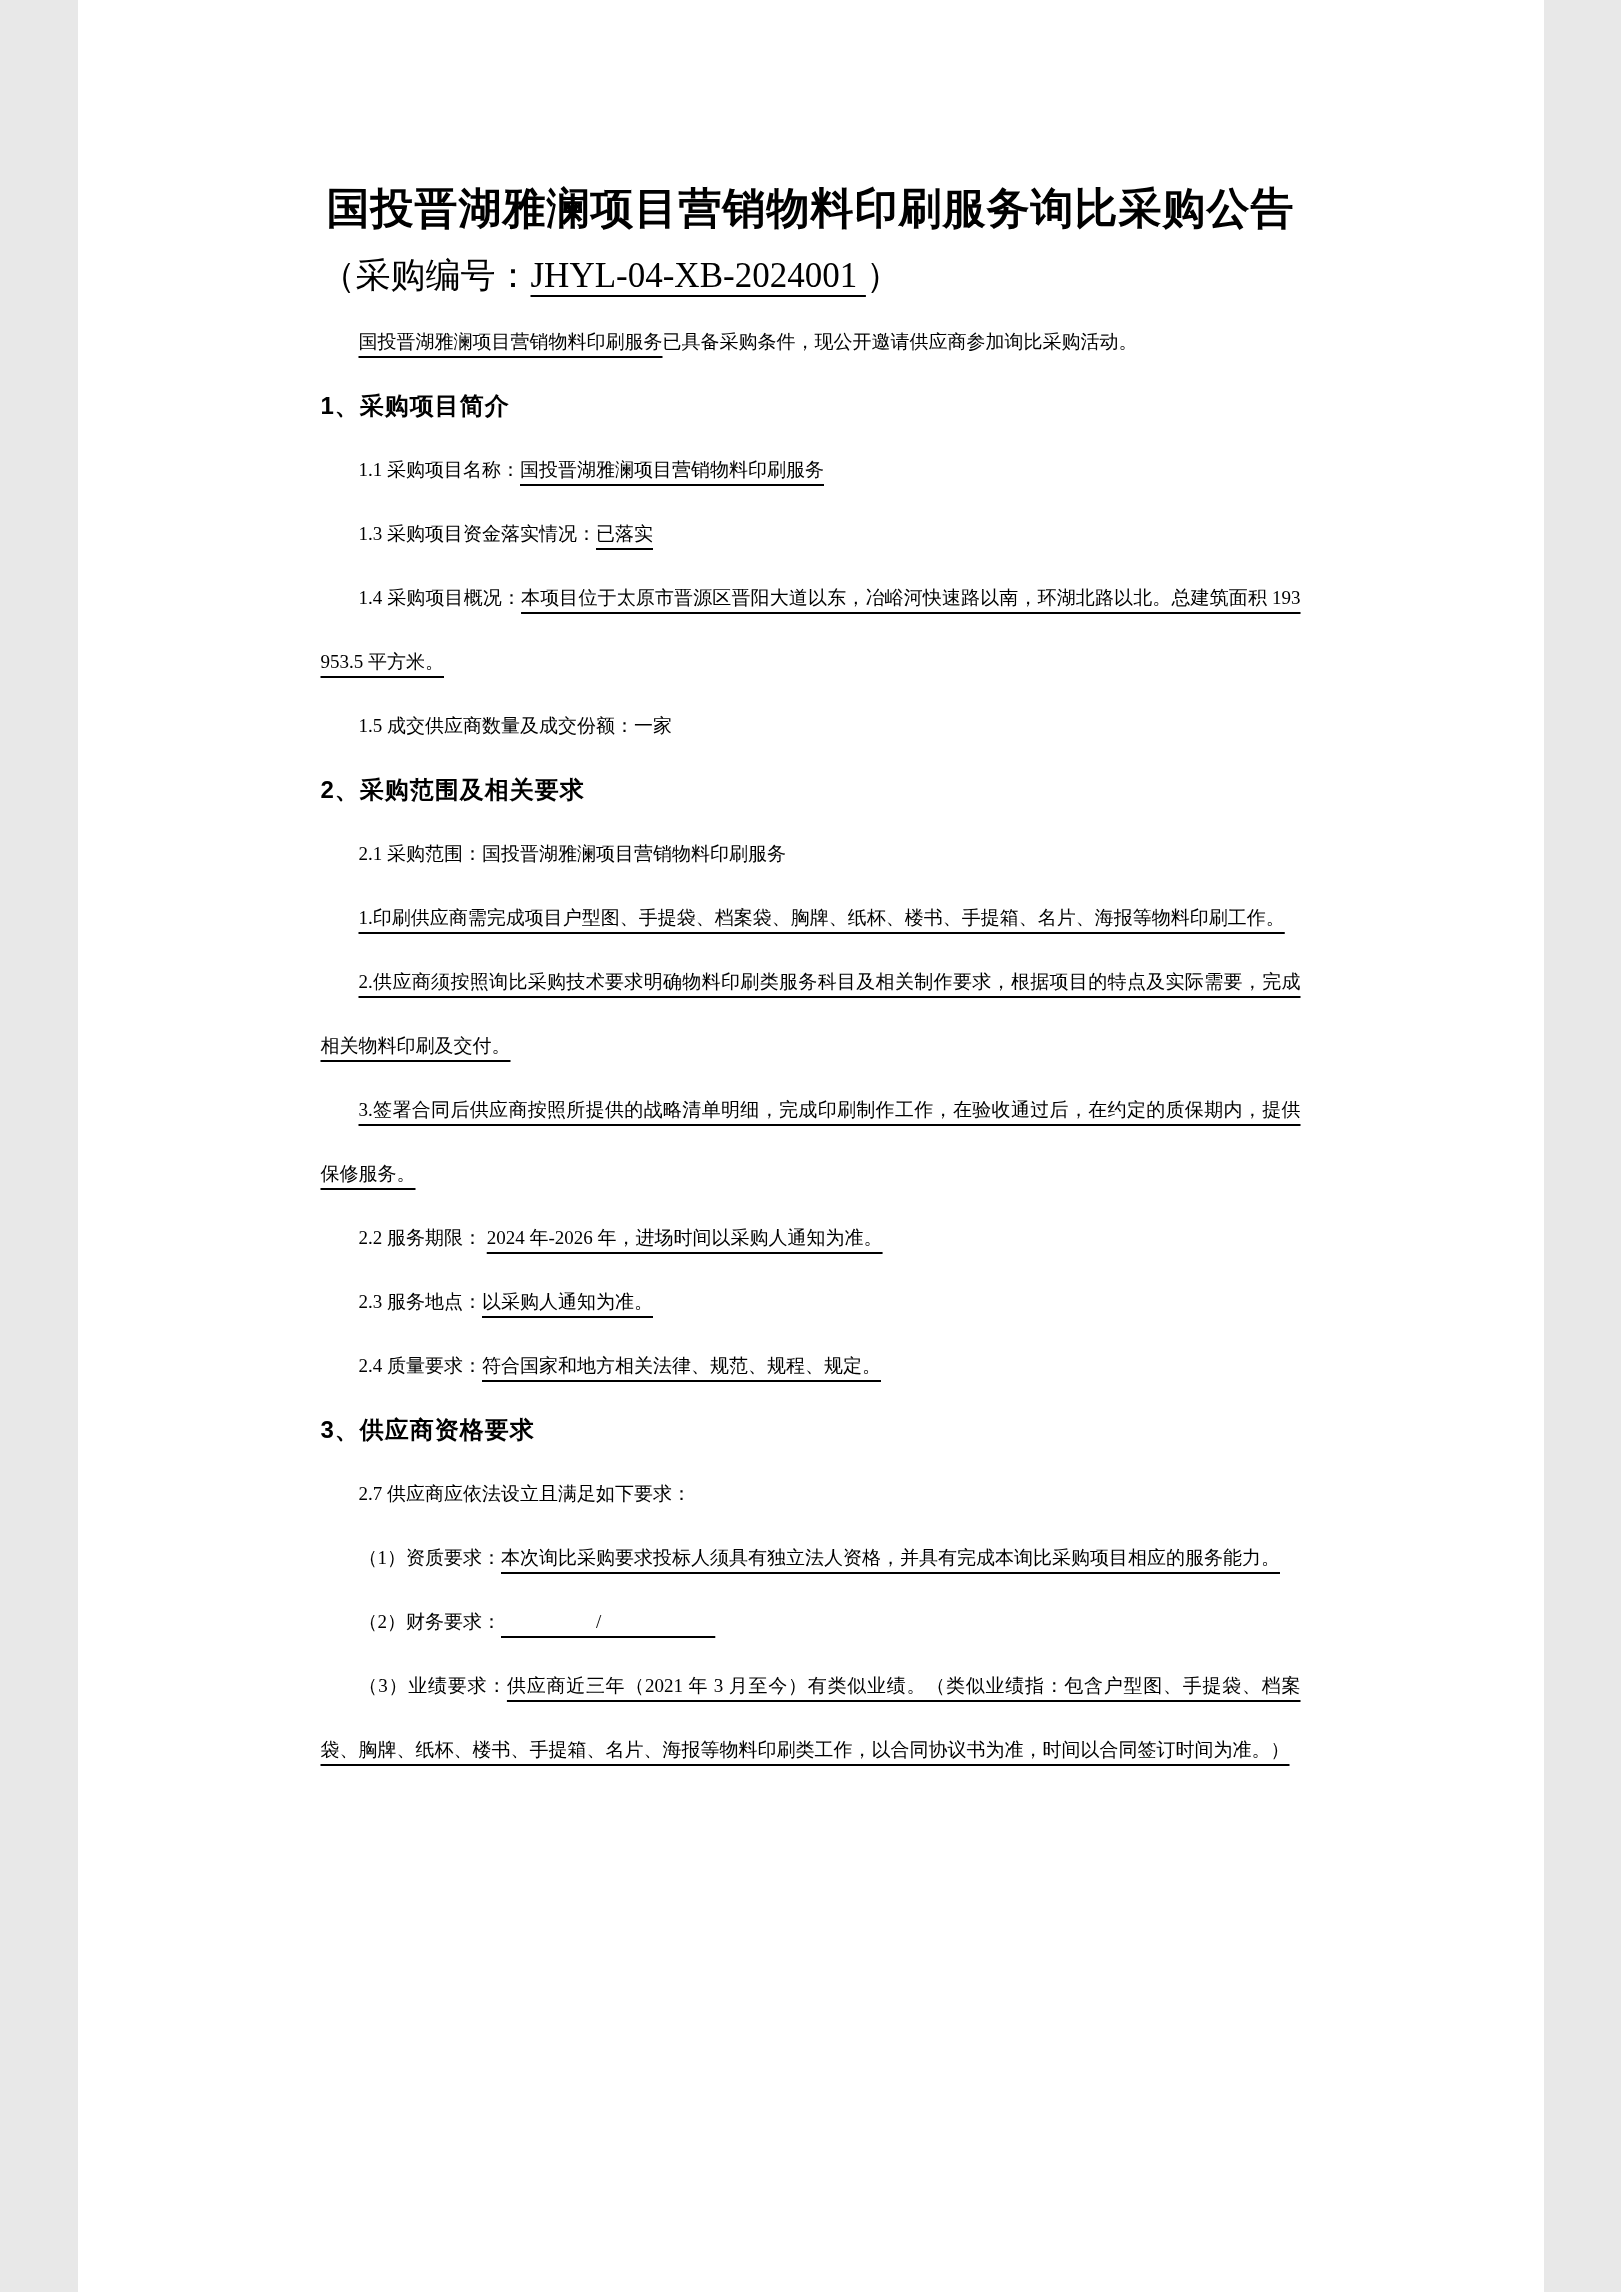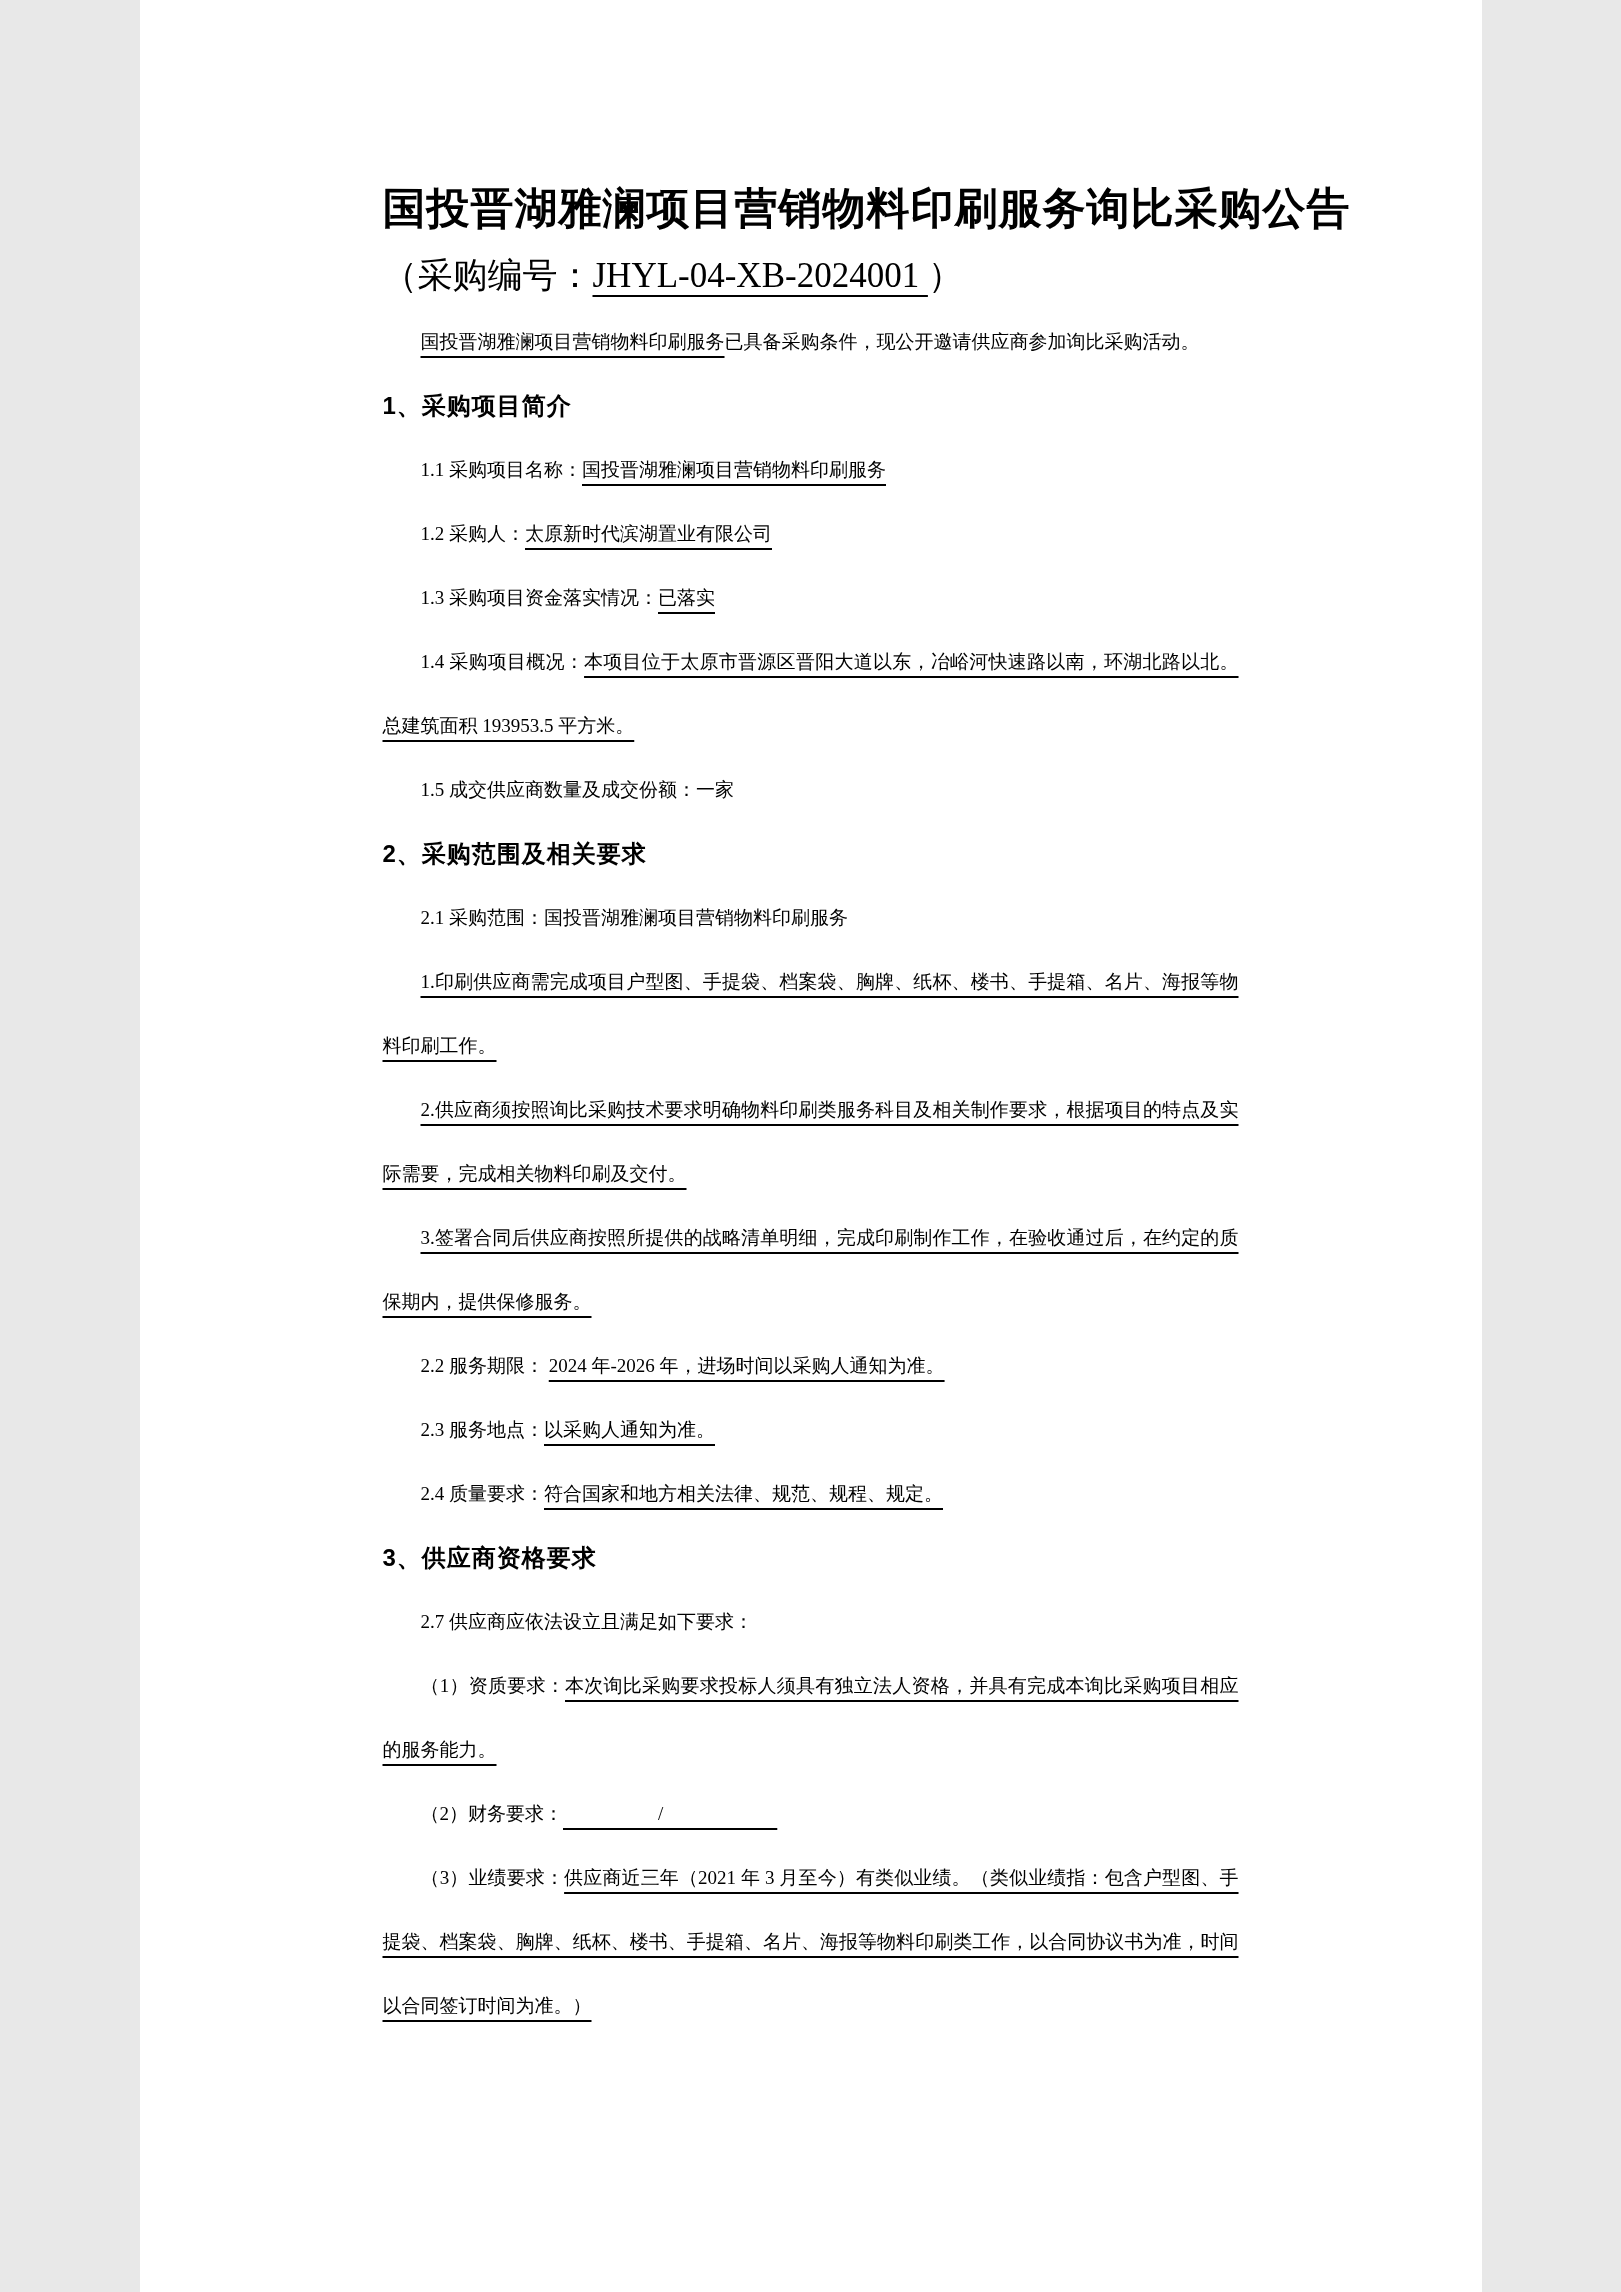--- a/index.html
+++ b/index.html
@@ -1,18 +1,18 @@
 <!DOCTYPE html>
 <html><head>
 <meta charset="utf-8">
 <style>
   html, body { margin: 0; padding: 0; background: #e8e8e8; }
   .page {
     position: relative;
-    width: 1342px;
+    width: 1466px;
     height: 2293px;
     margin: 0 auto;
     background: #ffffff;
     box-sizing: border-box;
     padding: 176px 243px 0 243px;
     color: #000000;
     font-family: "Liberation Serif", "DejaVu Serif", serif;
   }
   .doc p { margin: 0; padding: 0; }
   .title {
@@ -53,21 +53,20 @@
 </head>
 <body>
 
 <main class="page">
   <div class="doc" id="doc">
       <p class="title"><span class="">国投晋湖雅澜项目营销物料印刷服务询比采购公告</span></p>
       <p class="subtitle"><span class="">（采购编号：</span><span class="u nw">JHYL-04-XB-2024001 </span><span class="">）</span></p>
       <p class="p"><span class="u">国投晋湖雅澜项目营销物料印刷服务</span><span class="">已具备采购条件，现公开邀请供应商参加询比采购活动。</span></p>
       <p class="h"><span class="">1、采购项目简介</span></p>
       <p class="p"><span class="">1.1 采购项目名称：</span><span class="u">国投晋湖雅澜项目营销物料印刷服务</span></p>
-      <p class="p"><span class="">1.2 采购人：</span><span class="u">太原新时代滨湖置业有限公司</span></p>
       <p class="p"><span class="">1.3 采购项目资金落实情况：</span><span class="u">已落实</span></p>
       <p class="p"><span class="">1.4 采购项目概况：</span><span class="u">本项目位于太原市晋源区晋阳大道以东，冶峪河快速路以南，环湖北路以北。总建筑面积 193953.5 平方米。 </span></p>
       <p class="p"><span class="">1.5 成交供应商数量及成交份额：一家</span></p>
       <p class="h"><span class="">2、采购范围及相关要求</span></p>
       <p class="p"><span class="">2.1 采购范围：国投晋湖雅澜项目营销物料印刷服务</span></p>
       <p class="p"><span class="u">1.印刷供应商需完成项目户型图、手提袋、档案袋、胸牌、纸杯、楼书、手提箱、名片、海报等物料印刷工作。</span></p>
       <p class="p"><span class="u">2.供应商须按照询比采购技术要求明确物料印刷类服务科目及相关制作要求，根据项目的特点及实际需要，完成相关物料印刷及交付。 </span></p>
       <p class="p"><span class="u">3.签署合同后供应商按照所提供的战略清单明细，完成印刷制作工作，在验收通过后，在约定的质保期内，提供保修服务。 </span></p>
       <p class="p"><span class="">2.2 服务期限： </span><span class="u">2024 年-2026 年，进场时间以采购人通知为准。 </span></p>
       <p class="p"><span class="">2.3 服务地点：</span><span class="u">以采购人通知为准。 </span></p>

